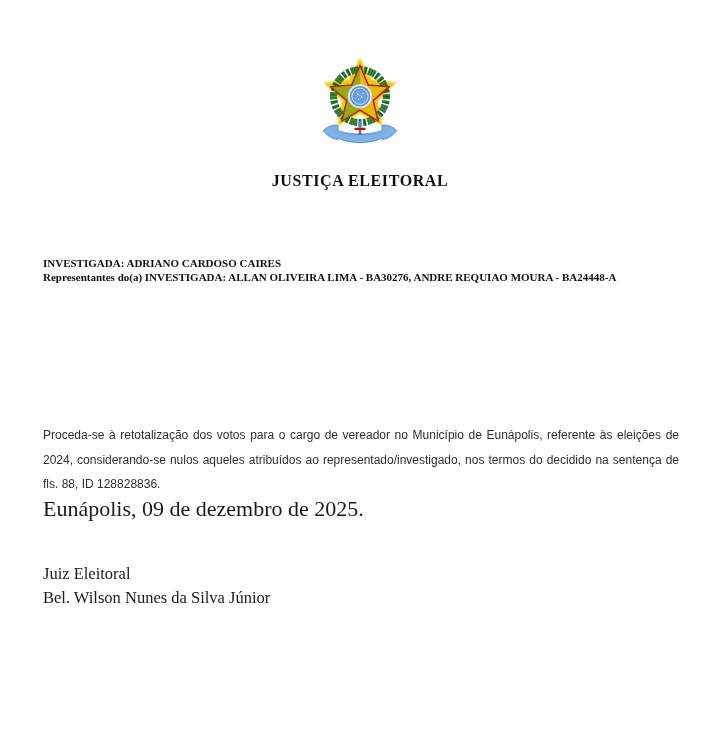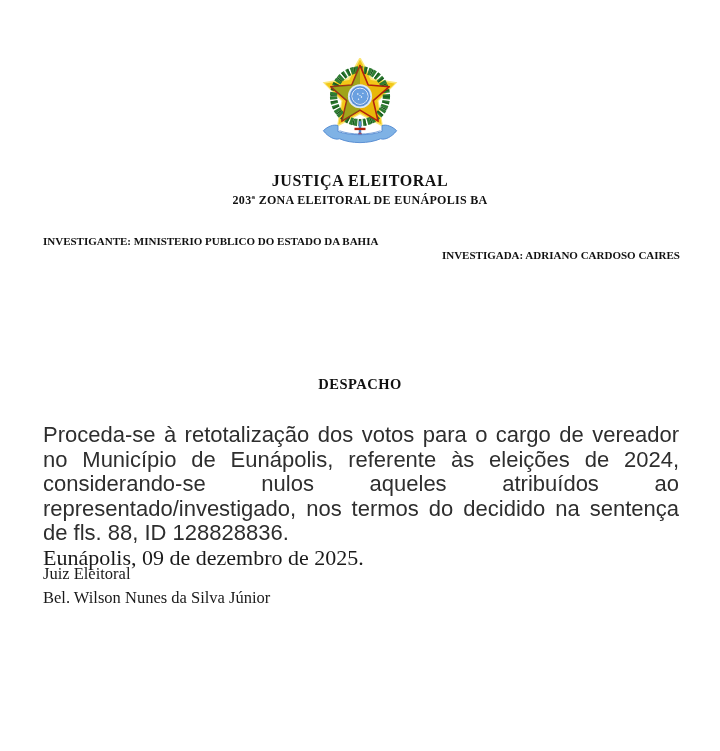--- a/index.html
+++ b/index.html
@@ -52,21 +52,21 @@
     top: 235px;
     left: 43px;
     right: 40px;
     font-family: "Liberation Serif", serif;
     font-weight: bold;
     font-size: 11px;
     line-height: 13.5px;
     color: #111;
   }
   .case-block p { margin: 0; }
-  .case-block .gap-above { margin-top: 0; text-align: right; }
+  .case-block .gap-above { margin-top: 22px; }
   .section-title {
     position: absolute;
     top: 376px;
     left: 0;
     width: 100%;
     text-align: center;
     font-family: "Liberation Serif", serif;
     font-weight: bold;
     font-size: 14.5px;
     letter-spacing: 0.5px;
@@ -74,21 +74,21 @@
     margin: 0;
   }
   .body-block {
     position: absolute;
     top: 423px;
     left: 43px;
     right: 41px;
   }
   .body-text {
     font-family: "Liberation Sans", sans-serif;
-    font-size: 22px;
+    font-size: 12px;
     line-height: 24.6px;
     text-align: justify;
     color: #2e2e2e;
     margin: 0;
   }
   .date-line {
     font-family: "Liberation Serif", serif;
     font-size: 22px;
     line-height: 23px;
     color: #1a1a1a;
@@ -136,29 +136,27 @@
       <rect x="52.5" y="95" width="15" height="3.2" fill="#b3200e"></rect>
       <circle cx="60" cy="104" r="2.6" fill="#c62828"></circle>
 
       <path d="M10,99 C16,93 24,90 30,92 L30,100 C45,106 75,106 90,100 L90,92 C96,90 104,93 110,99 C103,108 94,112 88,110 C72,117 48,117 32,110 C26,112 17,108 10,99 Z" fill="#7fb2e5" stroke="#4f86cf" stroke-width="1.2"></path>
       <path d="M32,99 C48,105 72,105 88,99" fill="none" stroke="#4f86cf" stroke-width="1"></path>
     </svg>
   </div>
 
   <div class="header-block">
     <p class="header-title">JUSTIÇA ELEITORAL</p>
-    <p class="header-subtitle">203ª ZONA ELEITORAL DE EUNÁPOLIS BA</p>
   </div>
 
   <div class="case-block">
-    <p>INVESTIGANTE: MINISTERIO PUBLICO DO ESTADO DA BAHIA</p>
     <p class="gap-above">INVESTIGADA: ADRIANO CARDOSO CAIRES</p>
+    <p>Representantes do(a) INVESTIGADA: ALLAN OLIVEIRA LIMA - BA30276, ANDRE REQUIAO MOURA - BA24448-A</p>
   </div>
 
-  <p class="section-title">DESPACHO</p>
 
   <div class="body-block">
     <p class="body-text">Proceda-se à retotalização dos votos para o cargo de vereador no Município de Eunápolis, referente às eleições de 2024, considerando-se nulos aqueles atribuídos ao representado/investigado, nos termos do decidido na sentença de fls. 88, ID 128828836.</p>
     <p class="date-line">Eunápolis, 09 de dezembro de 2025.</p>
   </div>
 
   <div class="signature-block">
     <p>Juiz Eleitoral</p>
     <p>Bel. Wilson Nunes da Silva Júnior</p>
   </div>

